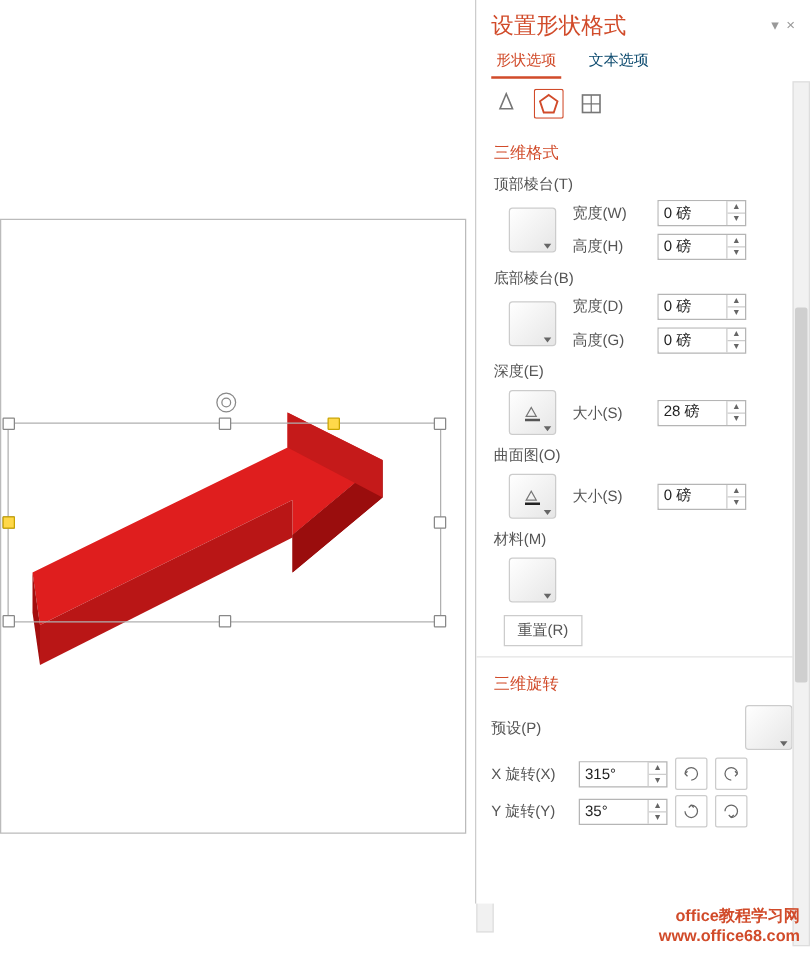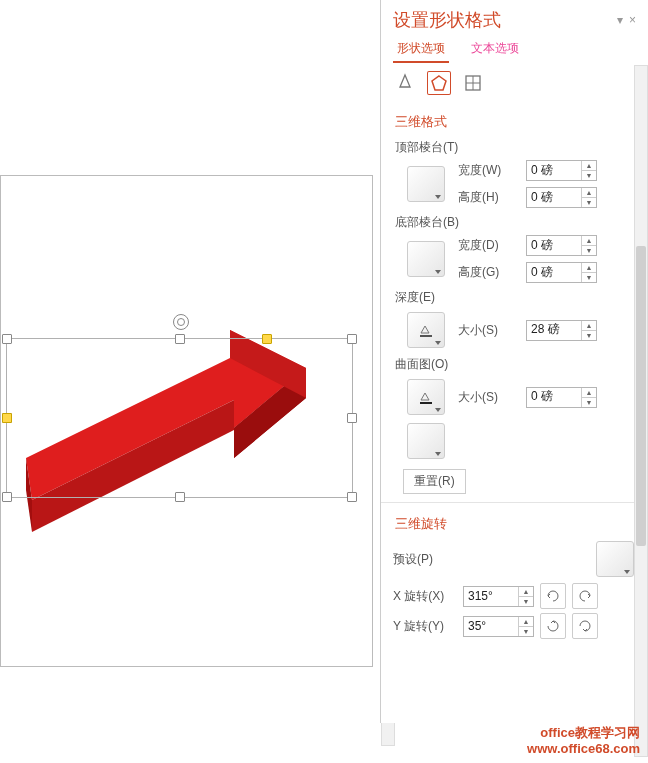--- a/index.html
+++ b/index.html
@@ -18,21 +18,21 @@
 .rot{position:absolute;left:50%;top:-25px;margin-left:-7px;width:14px;height:14px;border:1px solid #888;border-radius:50%;background:#fff}
 .rot:after{content:"";position:absolute;left:3px;top:3px;width:6px;height:6px;border:1px solid #888;border-radius:50%}
 
 .arrow3d{position:absolute;left:10px;top:300px;width:360px;height:260px;pointer-events:none}
 
 .pane{flex:1;background:#fff;border-left:1px solid #ccc;display:flex;flex-direction:column;position:relative}
 .pane-header{padding:8px 12px 4px 12px;display:flex;align-items:center}
 .pane-title{color:#d14b2a;font-size:18px;flex:1}
 .pane-ctl{color:#999;font-size:12px;margin-left:6px;cursor:pointer}
 .tabs{display:flex;gap:0;padding:0 12px}
-.tab{padding:4px 4px;margin-right:18px;font-size:12px;color:#ec4899;cursor:pointer}
+.tab{padding:4px 4px;margin-right:18px;font-size:12px;color:#0c4a6e;cursor:pointer}
 .tab.active{color:#d14b2a;border-bottom:2px solid #d14b2a}
 .iconrow{display:flex;gap:10px;padding:8px 12px}
 .iconbtn{width:24px;height:24px;display:flex;align-items:center;justify-content:center;cursor:pointer;border-radius:2px}
 .iconbtn.sel{background:#fff;box-shadow:inset 0 0 0 1px #d14b2a}
 .scroll{flex:1;overflow:hidden;padding:4px 12px 10px 12px;position:relative}
 .section-head{color:#d14b2a;font-size:13px;padding:6px 0 4px 2px;cursor:pointer}
 .section-head.sub{color:#d14b2a}
 .row-lbl{color:#555;padding:4px 0 2px 2px}
 .row{display:flex;align-items:center;gap:6px;padding:2px 0}
 .swatch{width:36px;height:34px;border:1px solid #ccc;margin:2px 3px 2px 14px;background:linear-gradient(135deg,#fff,#e6e6e6);border-radius:3px;display:inline-flex;align-items:center;justify-content:center;position:relative;cursor:pointer}
@@ -219,20 +219,21 @@
                 <input value="0 磅" style="">
                 <div class="btns">
                   <span>▲</span>
                   <span>▼</span>
                 </div>
               </div>
           </div>
         </div>
       </div>
 
+      <div class="row-lbl">材料(M)</div>
       <div class="row">
           <div class="swatch"></div>
         </div>
 
 
       <div class="reset">重置(R)</div>
 
       <div class="sep"></div>
 
       

